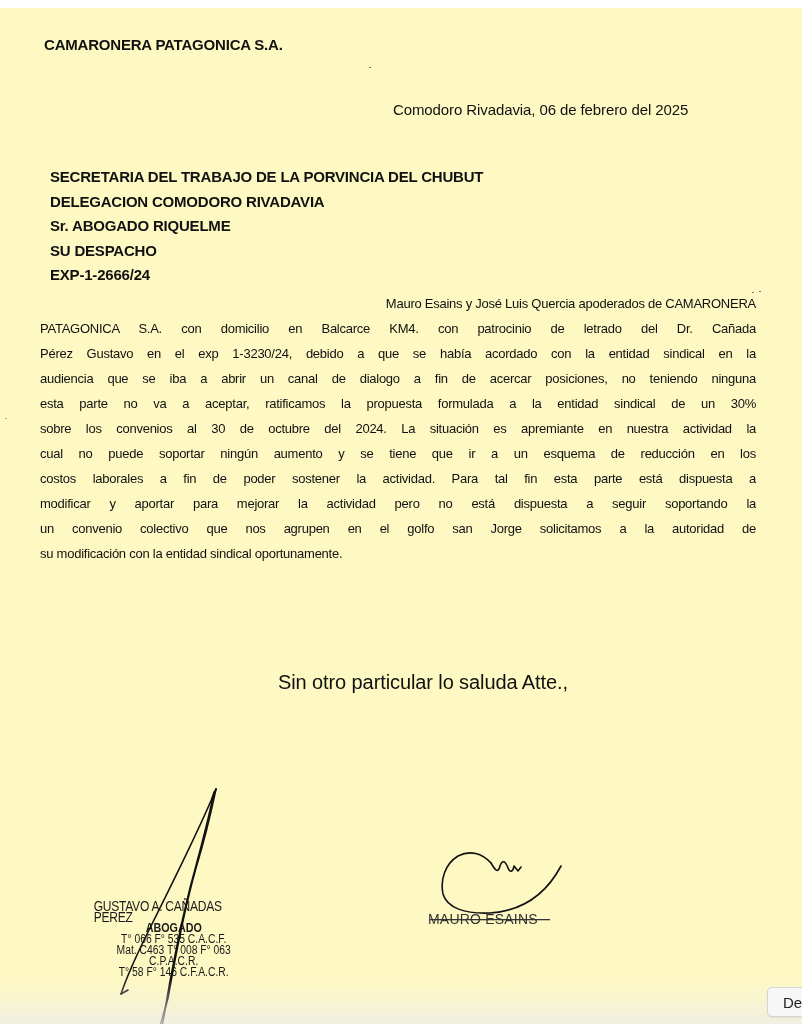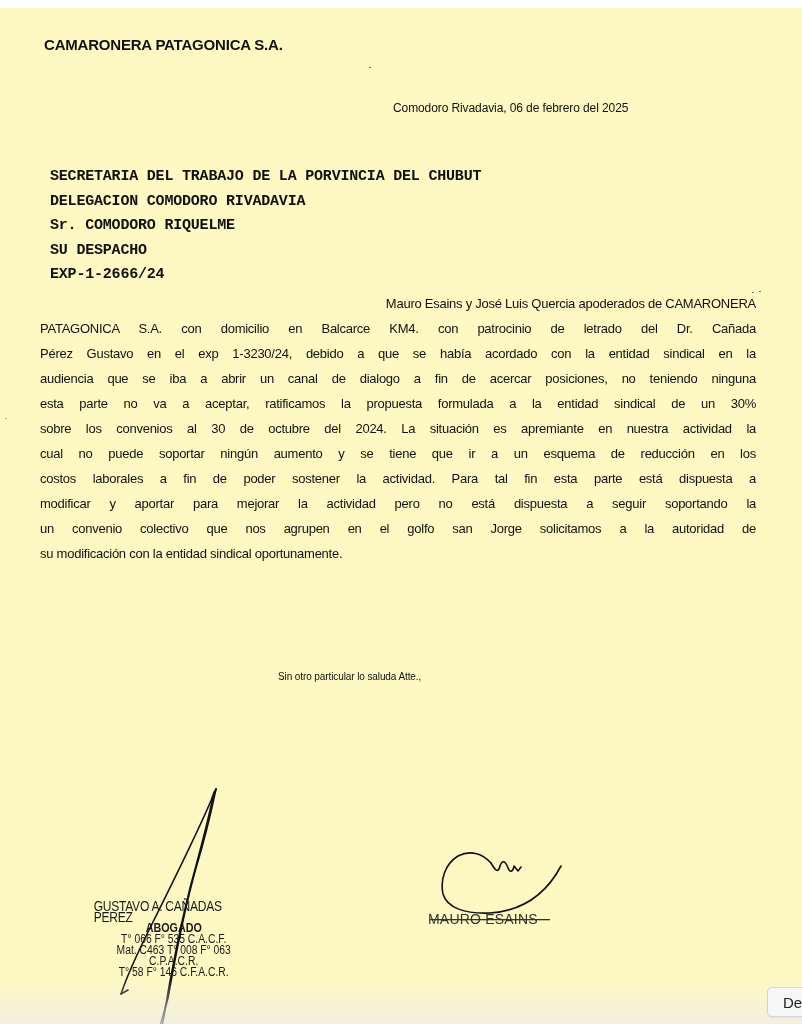--- a/index.html
+++ b/index.html
@@ -28,35 +28,35 @@
       top: 28px;
       font-size: 15px;
       font-weight: bold;
       letter-spacing: -0.2px;
       color: #111;
     }
     .date-line {
       position: absolute;
       left: 393px;
       top: 93px;
-      font-size: 12px;
+      font-size: 15px;
       color: #111;
       letter-spacing: -0.1px;
     }
     .addressee {
       position: absolute;
       left: 50px;
       top: 157px;
       font-size: 15px;
       font-weight: bold;
       line-height: 24.5px;
       color: #111;
       letter-spacing: -0.2px;
     }
-    .addressee div { white-space: nowrap; font-family: Liberation Mono, monospace; }
+    .addressee div { white-space: nowrap; }
     .body-text {
       position: absolute;
       left: 40px;
       top: 283px;
       width: 716px;
       font-size: 13px;
       line-height: 25px;
       color: #111;
       letter-spacing: -0.25px;
     }
@@ -70,21 +70,21 @@
       padding-left: 228px;
       text-align-last: right;
     }
     .body-line.last {
       text-align-last: left;
     }
     .closing {
       position: absolute;
       left: 278px;
       top: 663px;
-      font-size: 10px;
+      font-size: 20px;
       color: #111;
       letter-spacing: -0.1px;
       text-align: center;
     }
     .stamp-left {
       position: absolute;
       left: 92px;
       top: 893px;
       width: 190px;
       text-align: center;
@@ -146,21 +146,21 @@
 
 <div class="page">
 
   <div class="company">CAMARONERA PATAGONICA S.A.</div>
 
   <div class="date-line">Comodoro Rivadavia, 06 de febrero del 2025</div>
 
   <div class="addressee">
     <div>SECRETARIA DEL TRABAJO DE LA PORVINCIA DEL CHUBUT</div>
     <div>DELEGACION COMODORO RIVADAVIA</div>
-    <div>Sr. COMODORO RIQUELME</div>
+    <div>Sr. ABOGADO RIQUELME</div>
     <div>SU DESPACHO</div>
     <div>EXP-1-2666/24</div>
   </div>
 
   <div class="body-text">
     <div class="body-line first">Mauro Esains y José Luis Quercia apoderados de  CAMARONERA</div>
     <div class="body-line">PATAGONICA S.A. con domicilio en Balcarce KM4. con patrocinio de letrado del Dr. Cañada</div>
     <div class="body-line">Pérez Gustavo en el exp 1-3230/24, debido a que se había acordado con la entidad sindical en la</div>
     <div class="body-line">audiencia que se iba a abrir un canal de dialogo a fin de acercar posiciones, no teniendo ninguna</div>
     <div class="body-line">esta parte no va a aceptar, ratificamos la propuesta formulada a la entidad sindical de un 30%</div>

